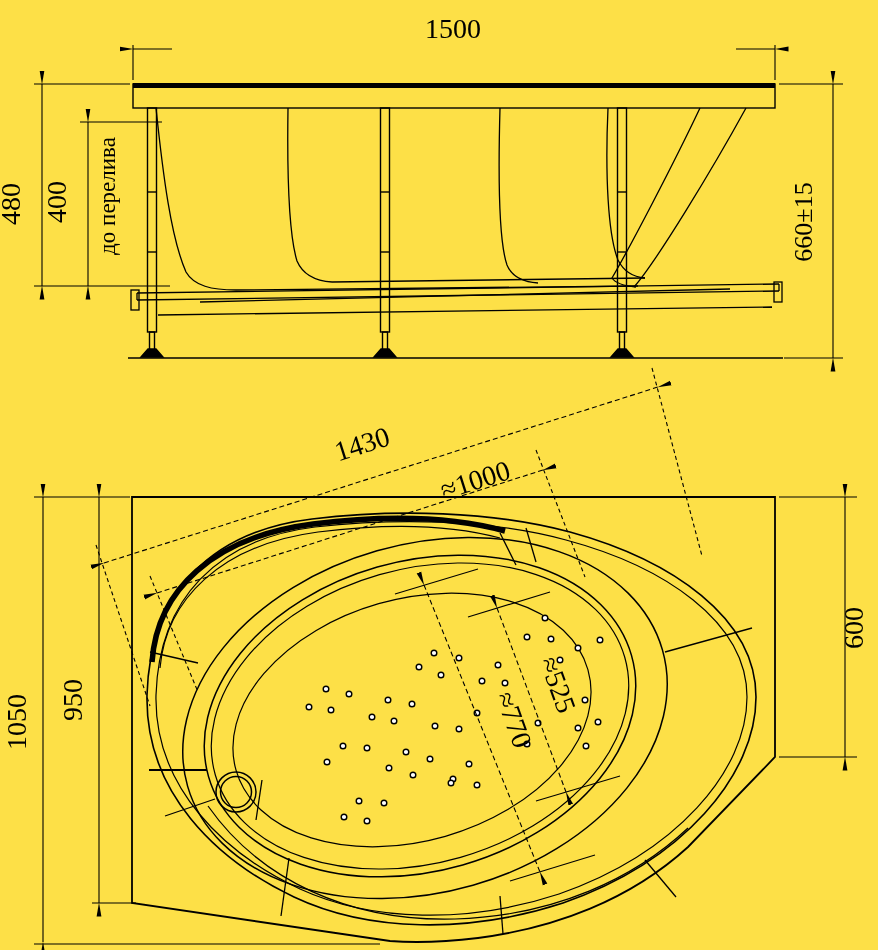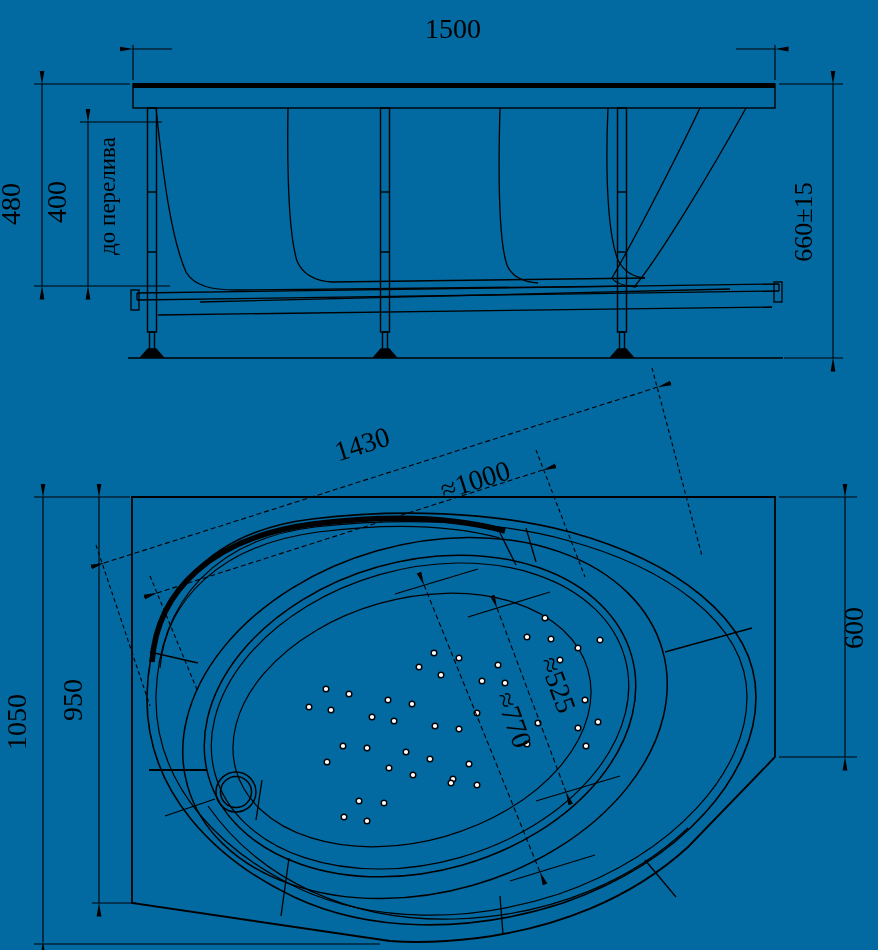--- a/index.html
+++ b/index.html
@@ -1,16 +1,16 @@
 <!DOCTYPE html>
 <html><head>
 <meta charset="utf-8">
 <style>
   html,body{margin:0;padding:0;background:#ffffff;}
-  .sheet{position:relative;width:878px;height:950px;background:#0369a1;overflow:hidden;}
+  .sheet{position:relative;width:878px;height:950px;background:#fde047;overflow:hidden;}
   svg{display:block;}
   .dimtext{font-family:"Liberation Serif","DejaVu Serif",serif;fill:#000;}
   .big{font-size:28px;}
   .mid{font-size:26px;}
   .note{font-size:23px;}
 </style>
 </head>
 <body>
 
 <div class="sheet">

